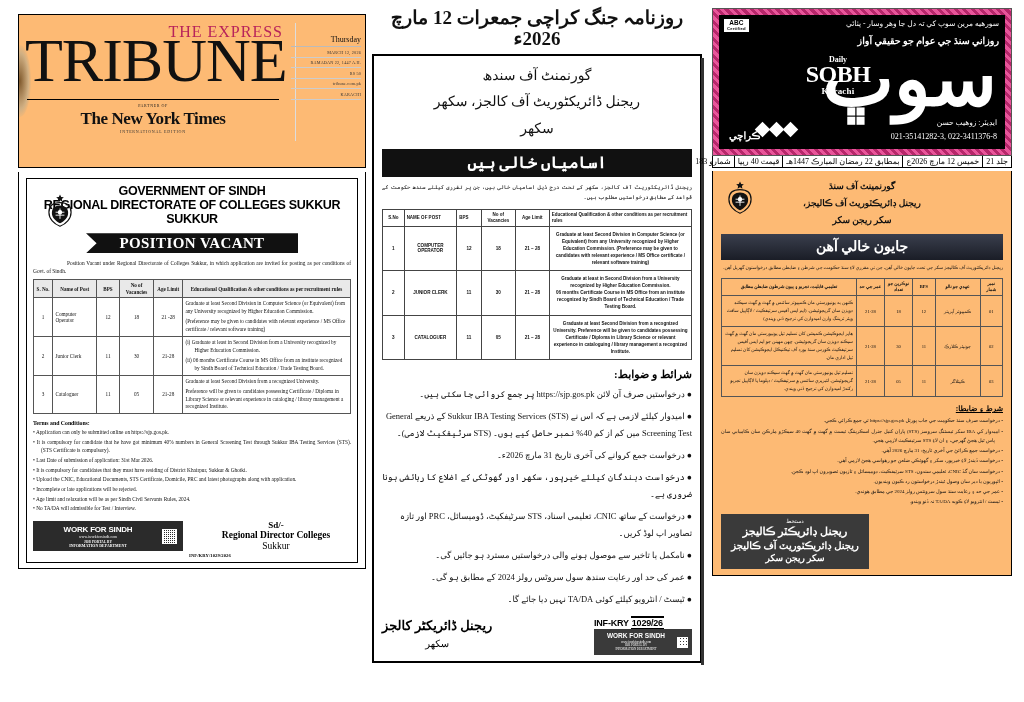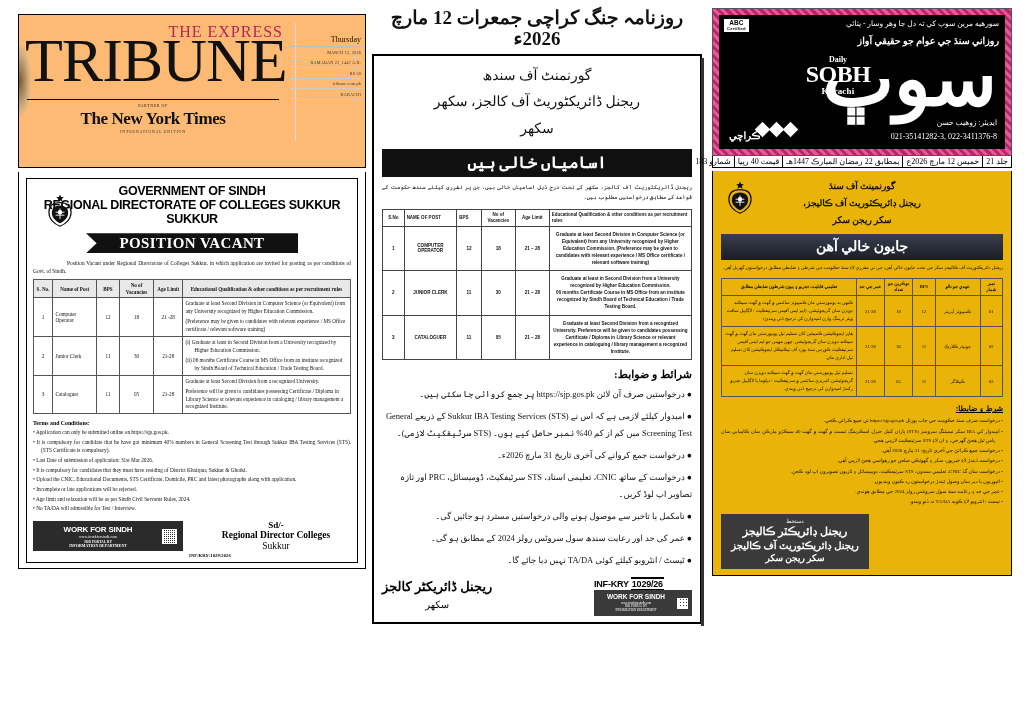--- a/index.html
+++ b/index.html
@@ -230,21 +230,21 @@
   #sobh-diamonds { position:absolute; left:38px; bottom:14px; display:flex; gap:3px; }
   #sobh-diamonds i { width:11px; height:11px; background:#fff; transform:rotate(45deg); display:block; }
   #sobh-datebar {
     display:flex; border:1px solid #000; border-top:none; font-size:8px;
     direction:rtl; background:#fff;
   }
   #sobh-datebar div { border-left:1px solid #000; padding:1px 3px; white-space:nowrap; }
   #sobh-datebar div:last-child { border-left:none; }
   #sobh-datebar .grow { flex:1; text-align:center; }
 
-  #right-ad { border:1px solid #000; border-top:none; background:#eab308; padding:7px 8px 6px; margin-top:3px; }
+  #right-ad { border:1px solid #000; border-top:none; background:#fdba74; padding:7px 8px 6px; margin-top:3px; }
   #right-gov-wrap { position:relative; text-align:center; direction:rtl; }
   #right-crest { position:absolute; left:4px; top:2px; width:30px; height:34px; }
   .right-gov { font-size:9px; line-height:1.9; color:#111; font-weight:700; }
   #right-banner {
     margin-top:5px; background:linear-gradient(180deg,#3a3f4d,#1a1d26);
     color:#fff; text-align:center; direction:rtl; font-size:14px; font-weight:700; padding:4px 0 5px;
   }
   #right-sub { margin-top:4px; direction:rtl; text-align:justify; font-size:4.6px; line-height:1.9; color:#111; }
 
   #right-table { width:100%; border-collapse:collapse; margin-top:5px; font-size:4.6px; color:#111; direction:rtl; }
@@ -466,20 +466,21 @@
           <td>21 – 28</td>
           <td class="qual">Graduate at least Second Division from a recognized University. Preference will be given to candidates possessing Certificate / Diploma in Library Science or relevant experience in cataloguing / library management a recognized Institute.</td>
         </tr>
       </tbody>
     </table>
 
     <div id="mid-terms-title">شرائط و ضوابط:</div>
     <div class="mid-term">● <span>درخواستیں صرف آن لائن https://sjp.gos.pk پر جمع کروائی جا سکتی ہیں۔</span></div>
     <div class="mid-term">● <span>امیدوار کیلئے لازمی ہے کہ اس نے Sukkur IBA Testing Services (STS) کے ذریعے General Screening Test میں کم از کم 40% نمبر حاصل کیے ہوں۔ (STS سرٹیفکیٹ لازمی)۔</span></div>
     <div class="mid-term">● <span>درخواست جمع کروانے کی آخری تاریخ 31 مارچ 2026ء۔</span></div>
+    <div class="mid-term">● <span>درخواست دہندگان کیلئے خیرپور، سکھر اور گھوٹکی کے اضلاع کا رہائشی ہونا ضروری ہے۔</span></div>
     <div class="mid-term">● <span>درخواست کے ساتھ CNIC، تعلیمی اسناد، STS سرٹیفکیٹ، ڈومیسائل، PRC اور تازہ تصاویر اپ لوڈ کریں۔</span></div>
     <div class="mid-term">● <span>نامکمل یا تاخیر سے موصول ہونے والی درخواستیں مسترد ہو جائیں گی۔</span></div>
     <div class="mid-term">● <span>عمر کی حد اور رعایت سندھ سول سروٹس رولز 2024 کے مطابق ہو گی۔</span></div>
     <div class="mid-term">● <span>ٹیسٹ / انٹرویو کیلئے کوئی TA/DA نہیں دیا جائے گا۔</span></div>
 
     <div id="mid-footer">
       <div id="mid-sign">
         <div>ریجنل ڈائریکٹر کالجز</div>
         <div class="city">سکھر</div>
       </div>

